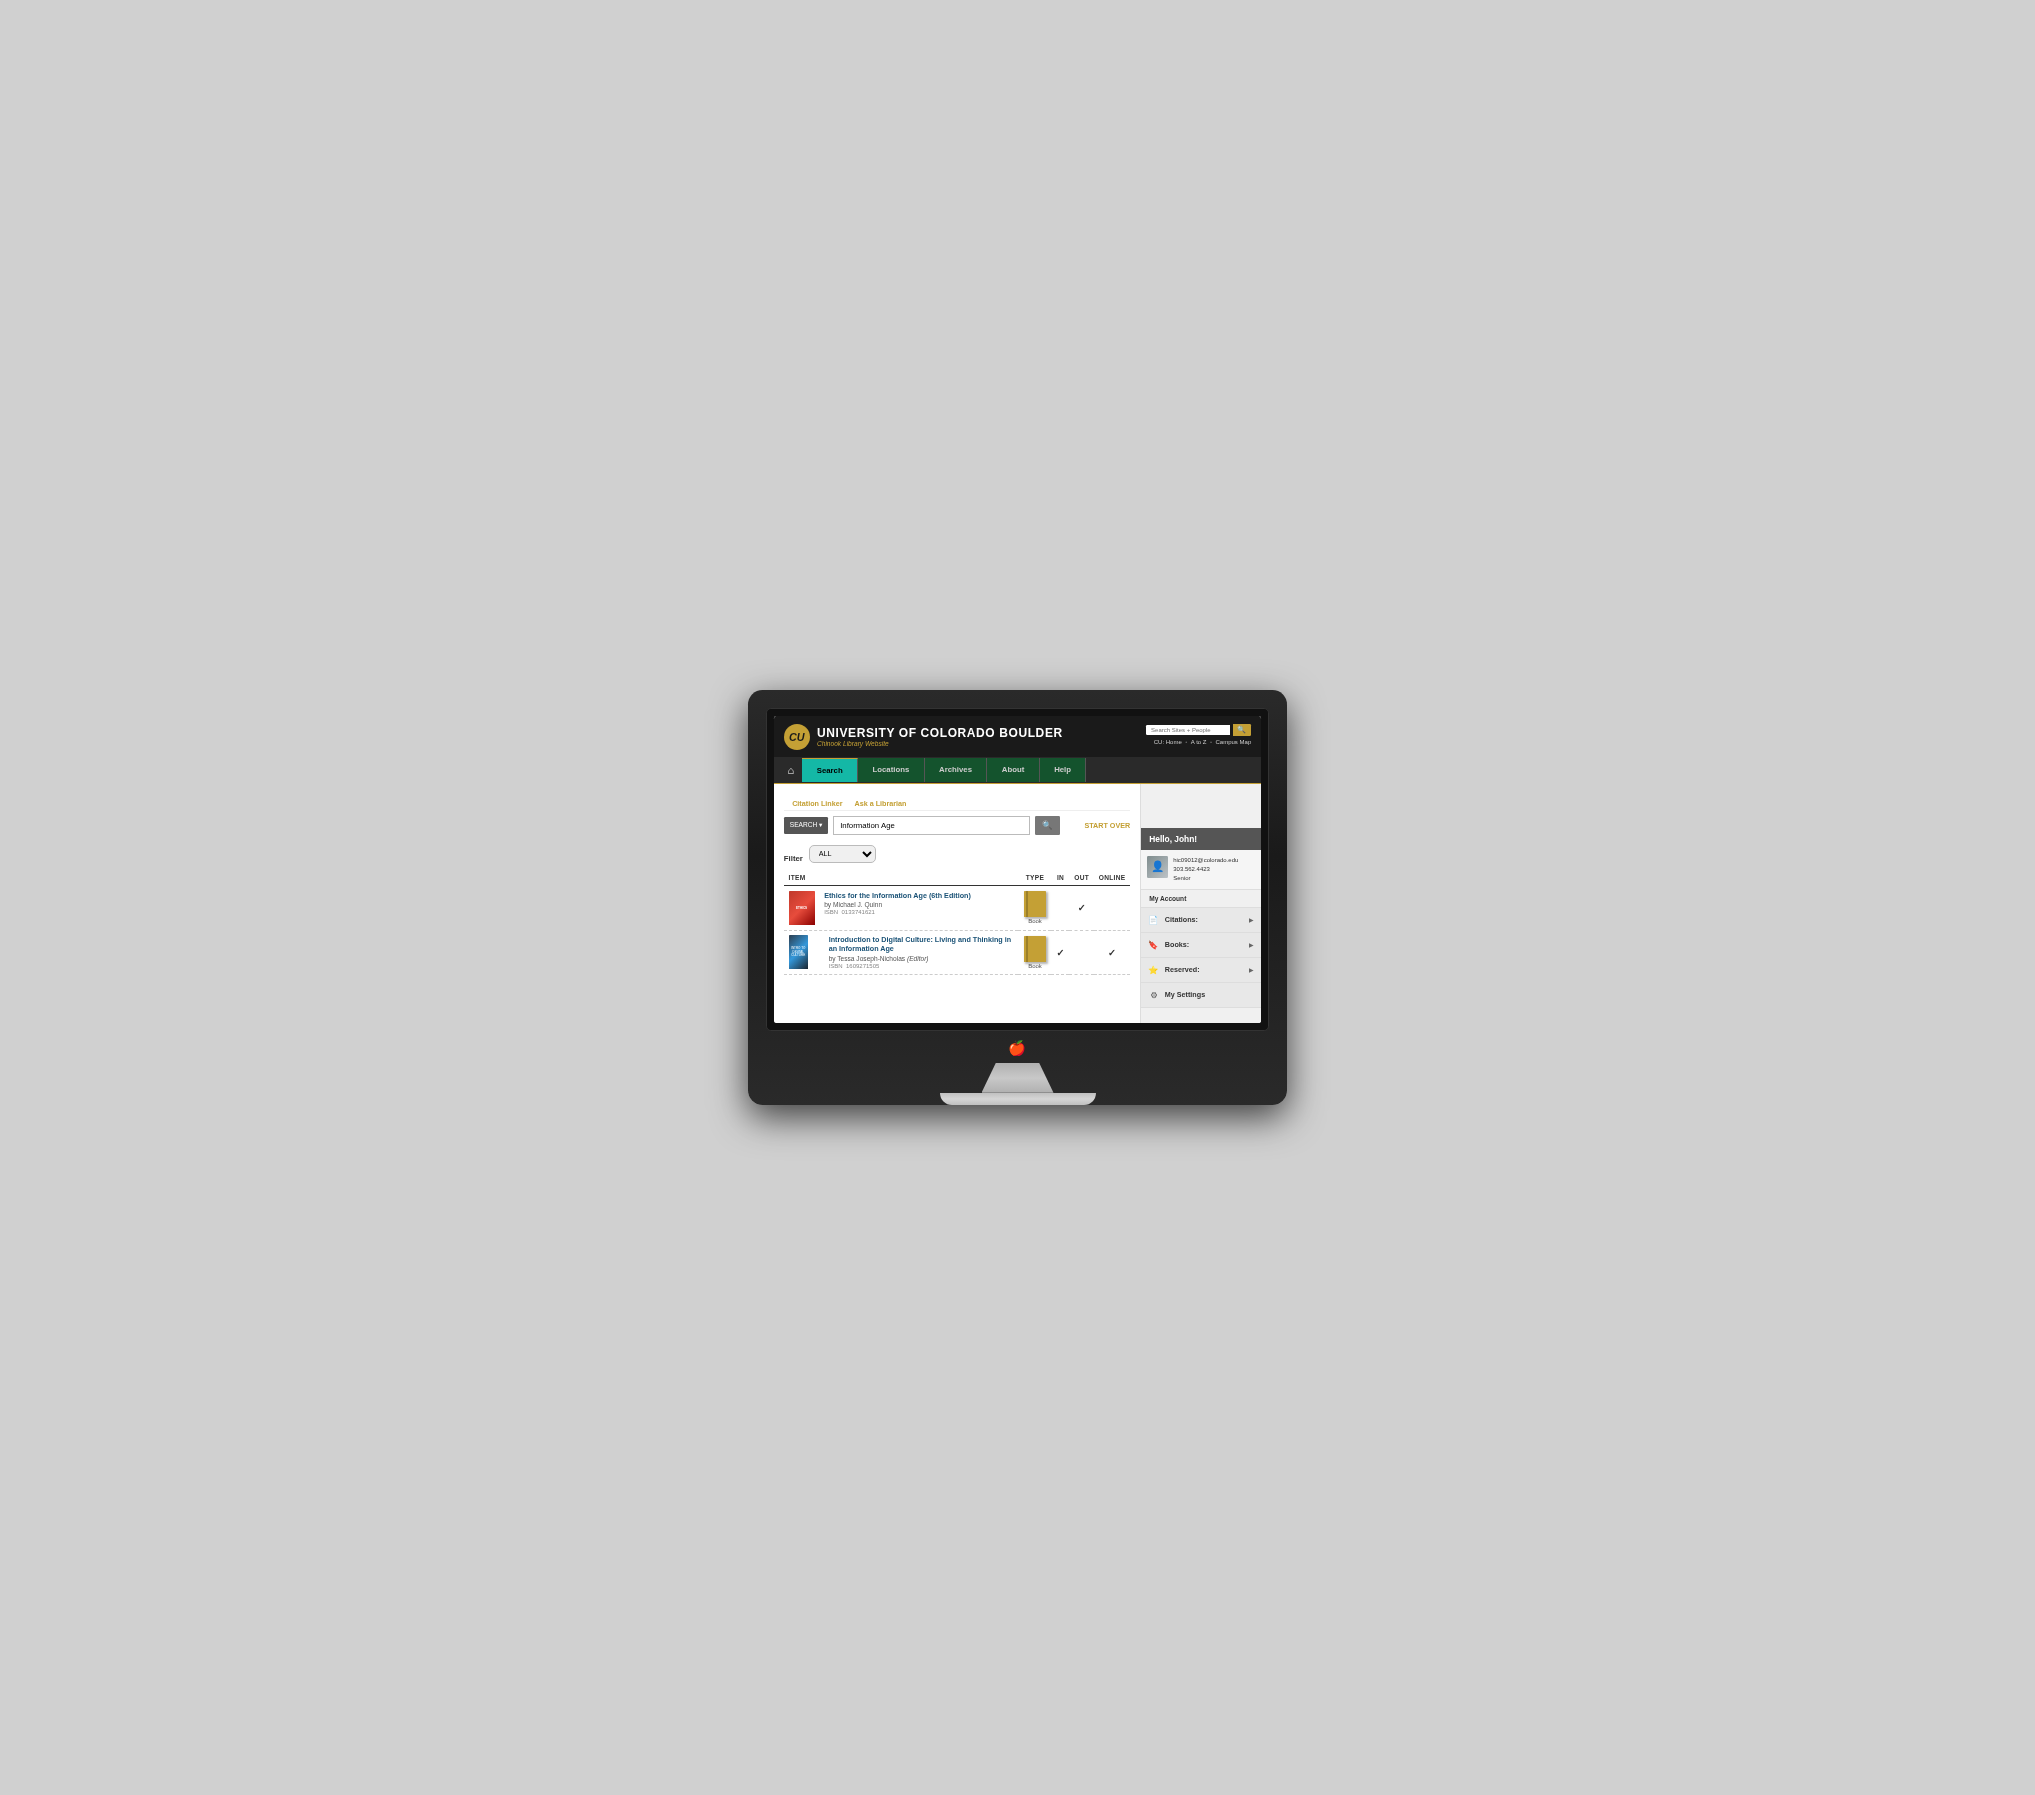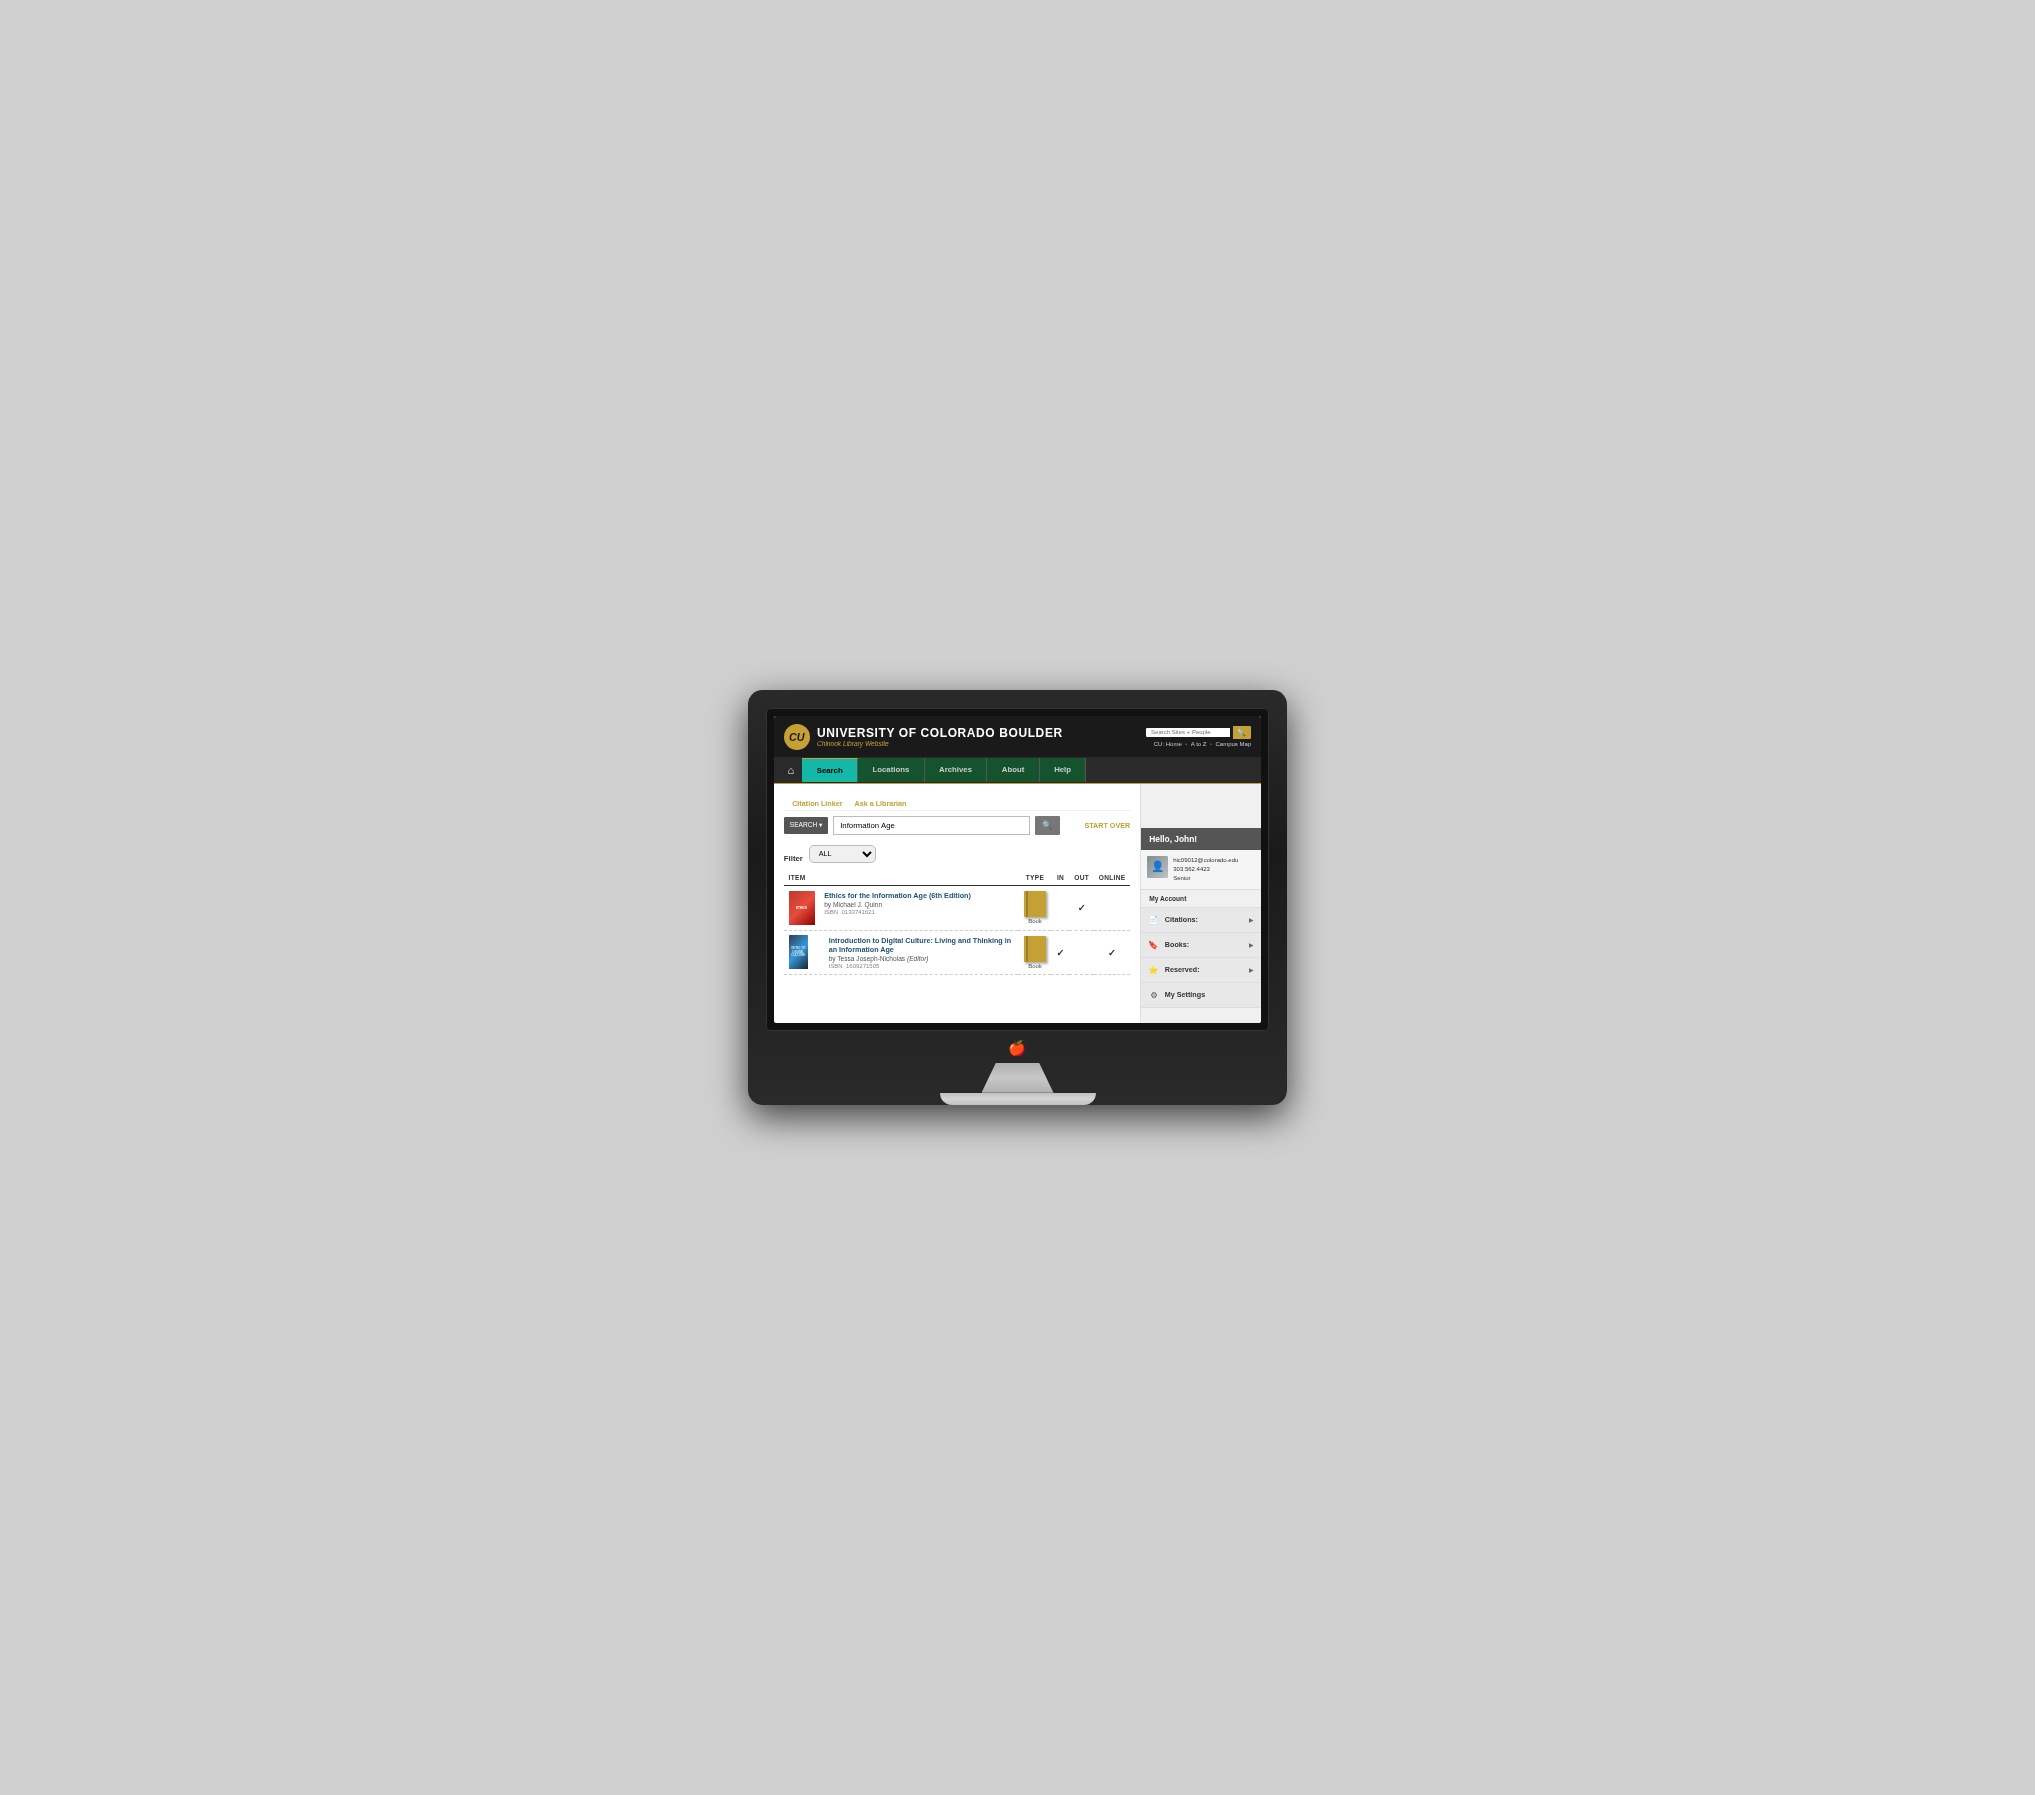--- a/index.html
+++ b/index.html
@@ -33,21 +33,21 @@
       border-radius: 2.4px;
       overflow: hidden;
       width: 100%;
     }
 
     
     .header {
       background: #1a1a1a;
       padding: 7.2px 9.6px;
       display: flex;
-      align-items: center;
+      align-items: flex-start;
       justify-content: space-between;
     }
 
     .header-left {
       display: flex;
       align-items: center;
       gap: 7.2px;
     }
 
     .logo-circle {
@@ -631,21 +631,21 @@
                   <div class="book-icon"></div>
                   <div class="book-label">Book</div>
                 </td>
                 <td class="check-mark center"></td>
                 <td class="check-mark center">✓</td>
                 <td class="check-mark center"></td>
               </tr>
 
               <tr>
                 <td>
-                  <div style="display:flex; align-items:center; gap:16px;">
+                  <div style="display:flex; align-items:flex-start; gap:16px;">
                     <div class="item-thumb">
                       <div class="thumb-digital">
                         <span style="font-size:3px;color:#fff;text-align:center;line-height:1.2;">INTRO TO DIGITAL CULTURE</span>
                       </div>
                     </div>
                     <div class="item-info">
                       <div class="item-title">Introduction to Digital Culture: Living and Thinking in an Information Age</div>
                       <div class="item-author">
                         by Tessa Joseph-Nicholas <em>(Editor)</em>
                       </div>

